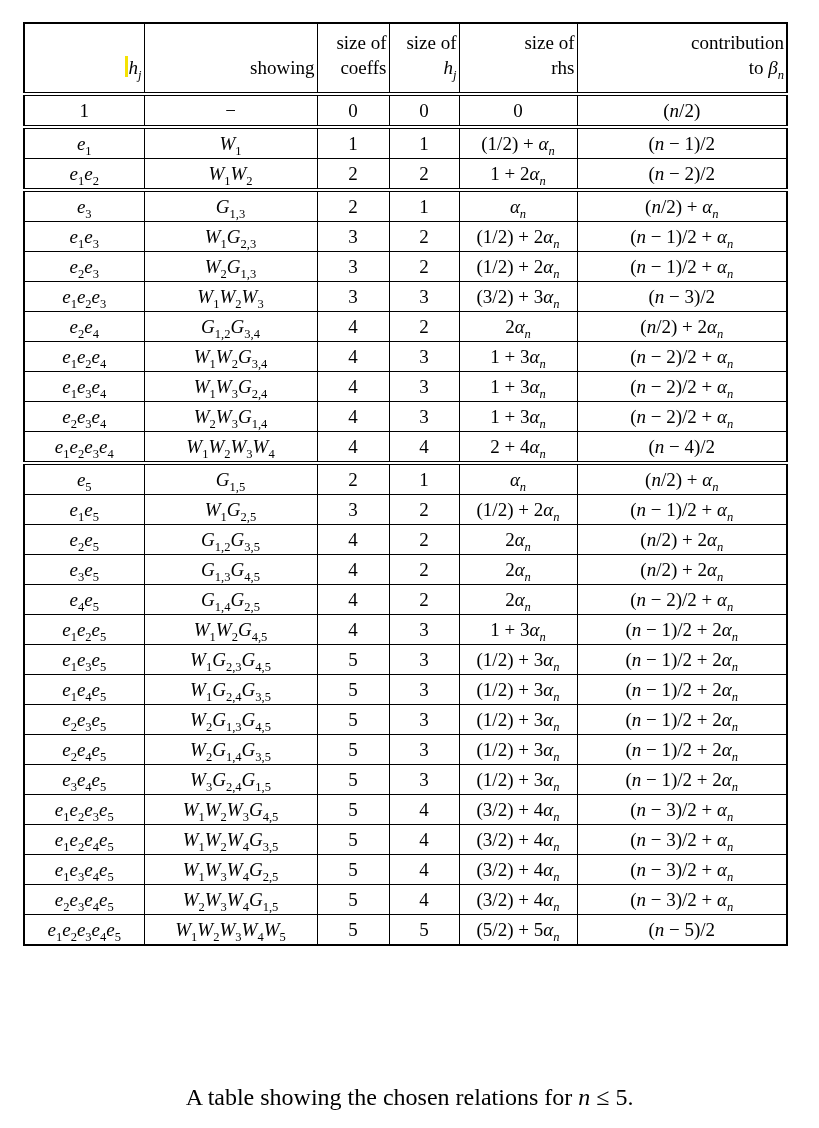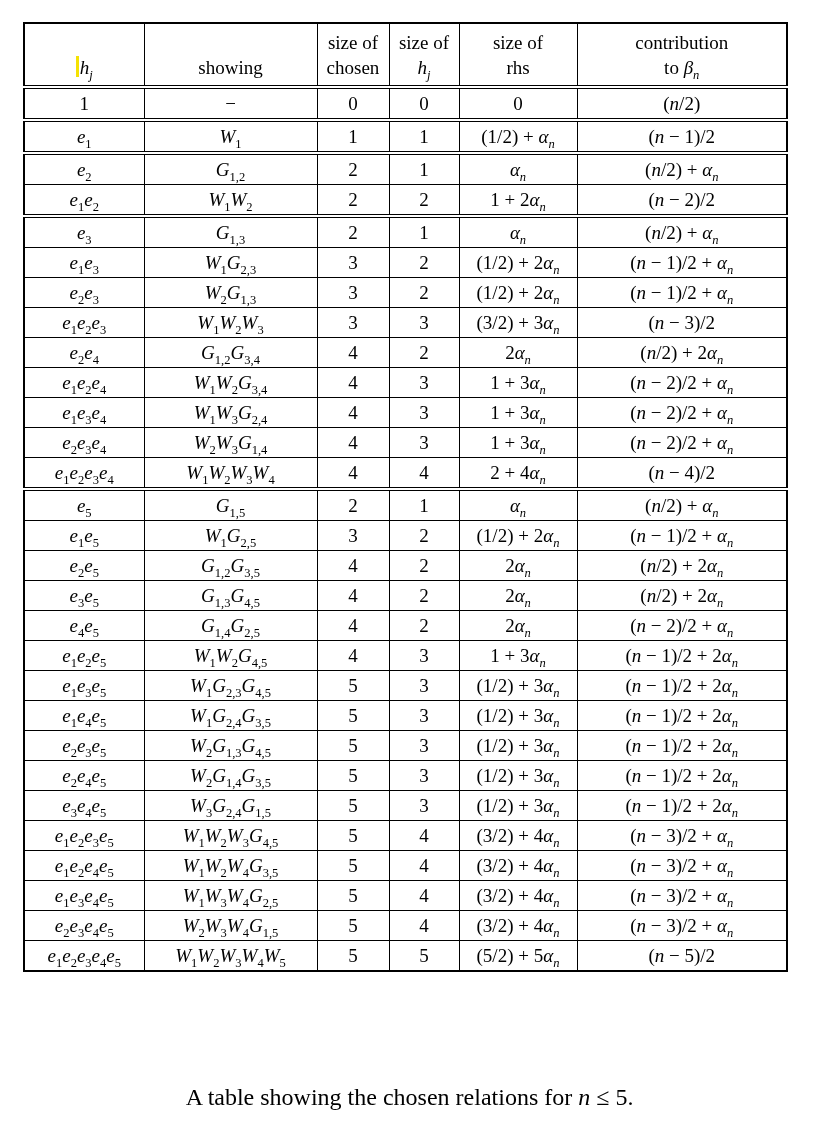--- a/index.html
+++ b/index.html
@@ -6,21 +6,21 @@
   body{width:819px;height:1128px;background:#ffffff;color:#000000;
        font-family:"Liberation Serif","DejaVu Serif",serif;}
   .page{position:relative;width:819px;height:1128px;overflow:hidden;background:#ffffff;}
   table.rel{position:absolute;left:23px;top:22px;width:763px;
             border-collapse:collapse;table-layout:fixed;
             border:2px solid #000;font-size:19px;}
   th,td{border:1px solid #000;text-align:center;padding:0 2px;
         height:29px;line-height:27px;font-weight:normal;
         white-space:nowrap;overflow:hidden;}
   thead th{border-bottom:4px double #000;height:56px;vertical-align:bottom;
-           padding-bottom:5px;line-height:25px;}
+           padding-bottom:12px;line-height:25px;text-align:right;}
   tr.sep td{border-top:4px double #000;}
   sub{font-size:0.66em;line-height:0;}
   i{font-style:italic;}
   .hl{line-height:25px;}
   .cursor{display:inline-block;width:3px;height:21px;background:#f5e203;
           vertical-align:-3px;margin-right:1px;}
   .caption{position:absolute;left:0;top:1084px;width:819px;
            text-align:center;font-size:24px;}
 </style>
 </head>
@@ -36,21 +36,21 @@
       <col style="width:70px">
         <col style="width:118px">
         <col style="width:210px">
     </colgroup>
     <thead>
       <tr>
         <th><span class="cursor"></span><span><i>h</i><sub><i>j</i></sub></span></th>
         <th><span>showing</span></th>
         <th>
           <div class="hl">size of</div>
-          <div class="hl">chosen</div>
+          <div class="hl">coeffs</div>
         </th>
         <th>
           <div class="hl">size of</div>
           <div class="hl"><i>h</i><sub><i>j</i></sub></div>
         </th>
         <th>
           <div class="hl">size of</div>
           <div class="hl">rhs</div>
         </th>
         <th>
@@ -69,28 +69,20 @@
           <td>(<i>n</i>/2)</td>
         </tr>
         <tr class="sep">
           <td><i>e</i><sub>1</sub></td>
           <td><i>W</i><sub>1</sub></td>
           <td>1</td>
           <td>1</td>
           <td>(1/2) + <i>α</i><sub><i>n</i></sub></td>
           <td>(<i>n</i> − 1)/2</td>
         </tr>
-        <tr class="sep">
-          <td><i>e</i><sub>2</sub></td>
-          <td><i>G</i><sub>1,2</sub></td>
-          <td>2</td>
-          <td>1</td>
-          <td><i>α</i><sub><i>n</i></sub></td>
-          <td>(<i>n</i>/2) + <i>α</i><sub><i>n</i></sub></td>
-        </tr>
         <tr>
           <td><i>e</i><sub>1</sub><i>e</i><sub>2</sub></td>
           <td><i>W</i><sub>1</sub><i>W</i><sub>2</sub></td>
           <td>2</td>
           <td>2</td>
           <td>1 + 2<i>α</i><sub><i>n</i></sub></td>
           <td>(<i>n</i> − 2)/2</td>
         </tr>
         <tr class="sep">
           <td><i>e</i><sub>3</sub></td>

